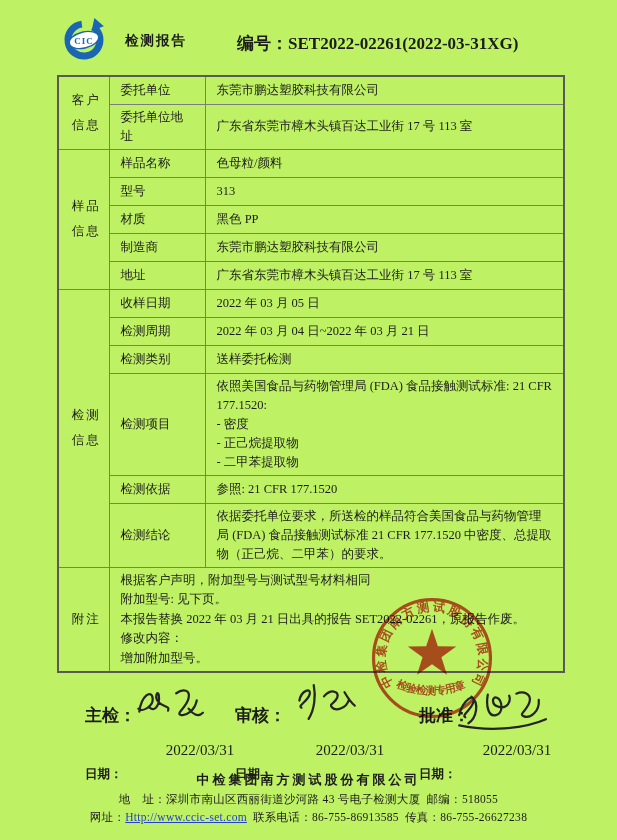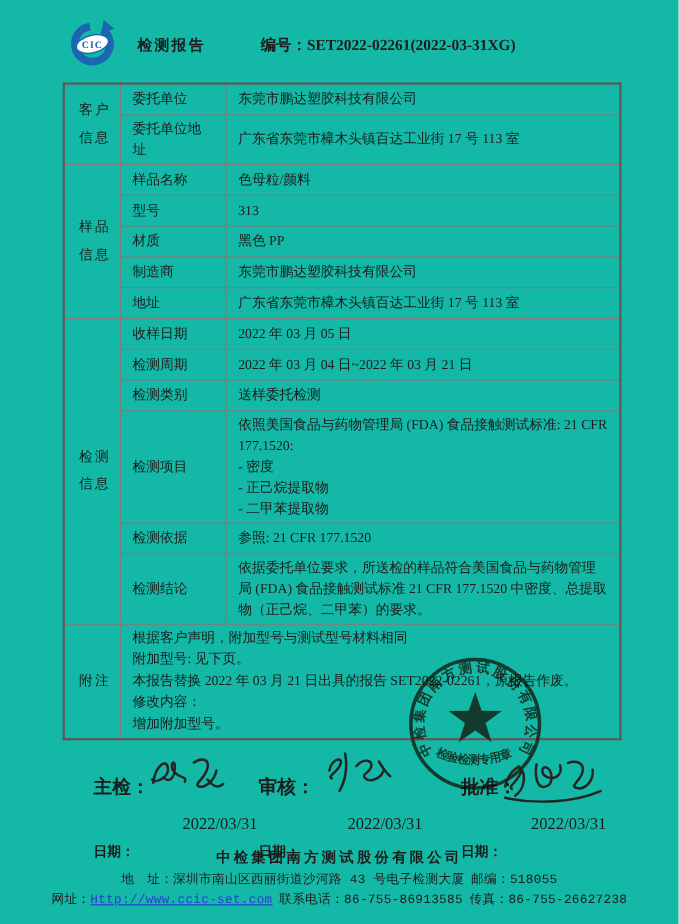--- a/index.html
+++ b/index.html
@@ -1,24 +1,24 @@
 <!DOCTYPE html>
 <html><head>
 <meta charset="utf-8">
 <style>
   * { box-sizing: border-box; margin: 0; padding: 0; }
   html,body { background:#ffffff; }
   body { font-family: "Liberation Serif", "DejaVu Serif", serif; color:#1c1c1c; }
-  .page { position:relative; width:617px; height:840px; background:#14b8a6; overflow:hidden; margin:0 auto; }
+  .page { position:relative; width:617px; height:840px; background:#bef264; overflow:hidden; margin:0 auto; }
 
   
   .hdr { position:absolute; left:57px; top:16px; width:506px; height:46px; }
   .logo { position:absolute; left:5px; top:2px; width:44px; height:44px; }
   .hdr-title { position:absolute; left:68px; top:16px; font-size:13.5px; font-weight:bold; letter-spacing:2px; }
-  .hdr-no { position:absolute; left:180px; top:16px; font-size:14px; font-weight:bold; }
+  .hdr-no { position:absolute; left:180px; top:16px; font-size:17px; font-weight:bold; }
   .hdr-page { position:absolute; left:420px; top:16px; font-size:12.5px; font-weight:bold; letter-spacing:1px; }
 
   
   table.t { position:absolute; left:57px; top:75px; width:506px; border-collapse:collapse; table-layout:fixed; }
   table.t { border:2px solid #5a5a5a; }
   table.t td { border:1px solid #7d7d7d; font-size:12.5px; vertical-align:middle; padding:3px 11px; line-height:19px; }
   td.g { text-align:center; padding:0; }
   .gl { width:2.6em; margin:0 auto; letter-spacing:2px; line-height:2.0; }
   tr.short { height:28px; }
   td.v .ln { line-height:19px; }
@@ -34,21 +34,21 @@
   .sig { position:absolute; }
   .sig path { fill:none; stroke:#242424; stroke-width:2.2; stroke-linecap:round; stroke-linejoin:round; }
 
   
   .stamp { position:absolute; left:366px; top:592px; width:132px; height:132px; mix-blend-mode:multiply; opacity:.88; z-index:5; }
   .sig3wrap { z-index:6; }
 
   
   .ftr { position:absolute; left:0; top:771px; width:617px; text-align:center; }
   .ftr-co { font-size:13px; font-weight:bold; letter-spacing:3px; }
-  .ftr-line { font-size:11.5px; margin-top:3px; letter-spacing:.3px;font-family:Liberation Mono, monospace; }
+  .ftr-line { font-size:11.5px; margin-top:3px; letter-spacing:.3px; }
   .ftr-line .lab { margin-left:6px; }
   a.weblink { color:#2340d0; text-decoration:underline; cursor:pointer; }
 </style>
 </head>
 <body>
 
 <div class="page">
 
   <div class="hdr">
     <svg class="logo" viewBox="0 0 44 44">

